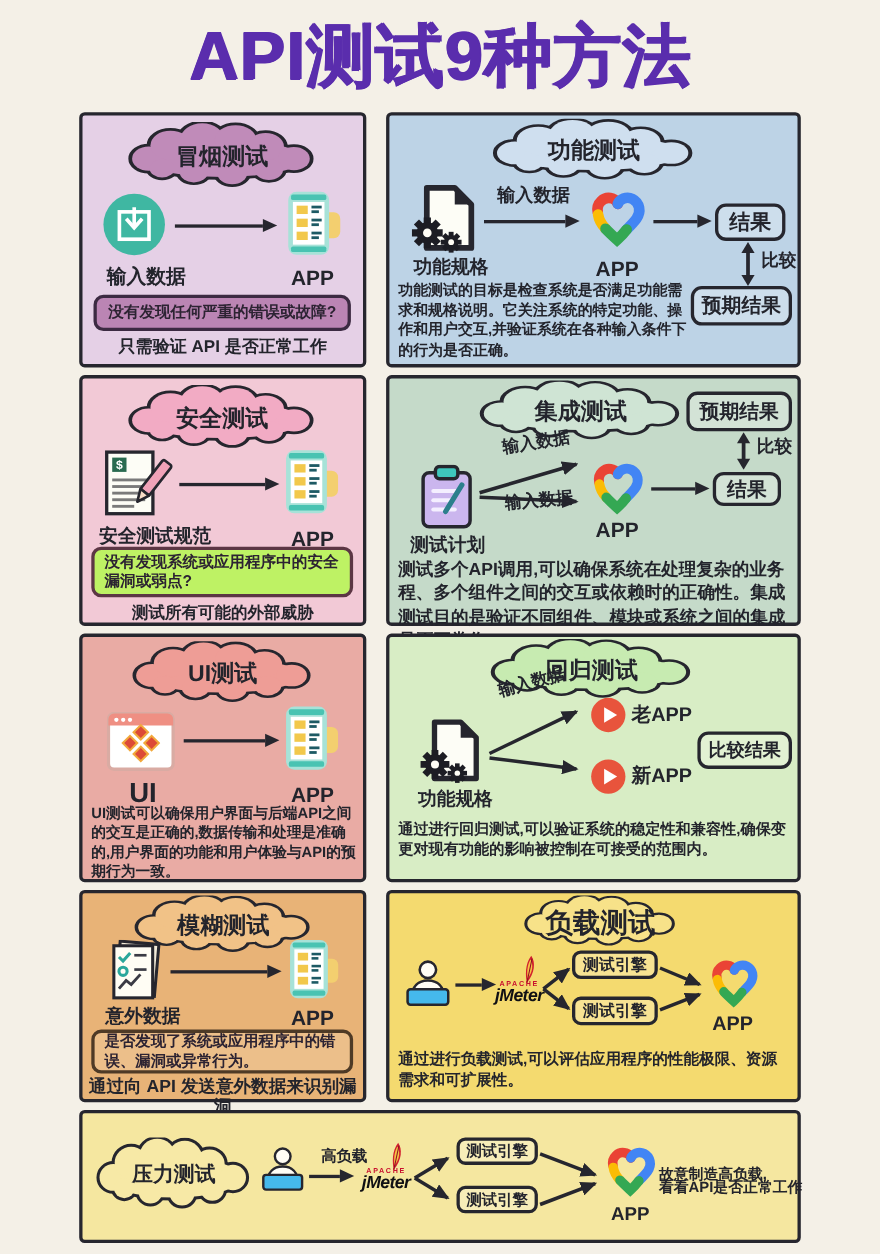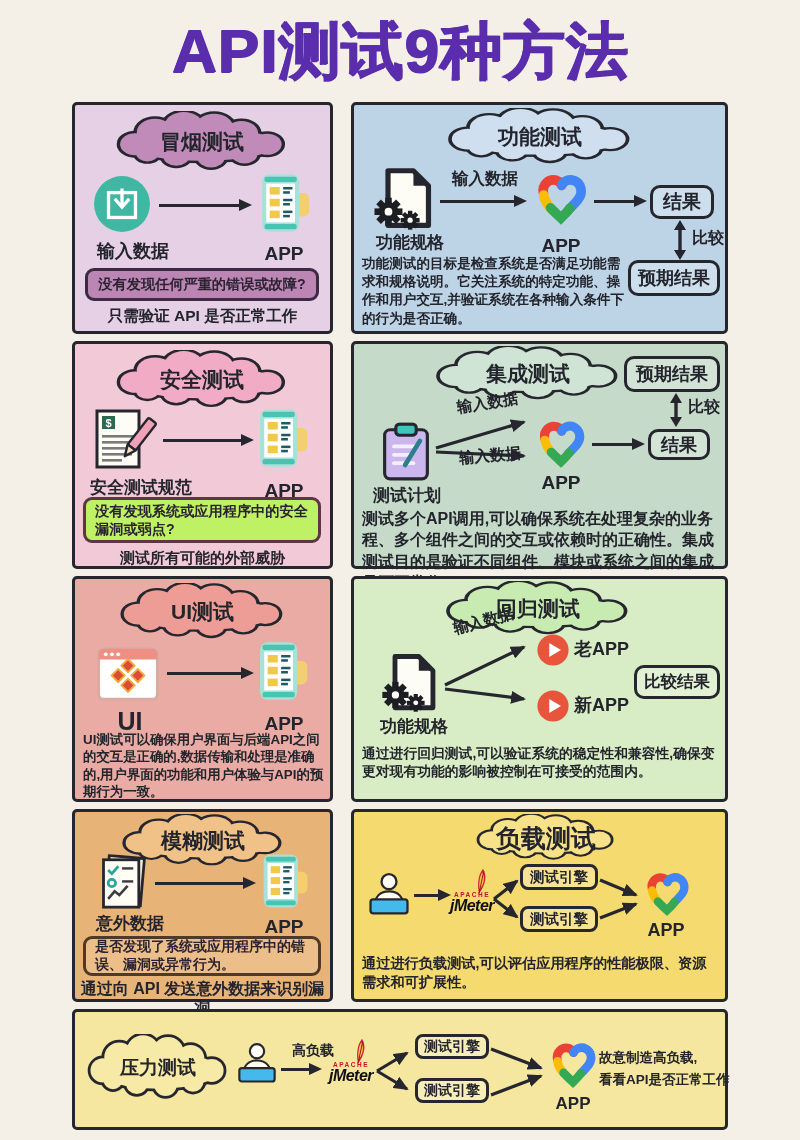--- a/index.html
+++ b/index.html
@@ -448,17 +448,17 @@
     <div class="rbox" style="left:340px;top:22px;width:74px;height:25px;font-size:14px;border-radius:8px">测试引擎</div>
     <div class="rbox" style="left:340px;top:66px;width:74px;height:25px;font-size:14px;border-radius:8px">测试引擎</div>
     <svg class="abs fan" style="left:414px;top:26px" width="58" height="62" viewBox="0 0 58 62">
       <line x1="2" y1="11" x2="52" y2="30" marker-end="url(#ah)"></line>
       <line x1="2" y1="57" x2="52" y2="38" marker-end="url(#ah)"></line>
     </svg>
     <svg class="abs" style="left:472px;top:26px" width="52" height="52" viewBox="0 0 48 48">
         <use href="#fitheart"></use>
       </svg>
     <div class="lbl" style="left:468px;top:82px;width:60px;font-size:17px">APP</div>
-    <div class="lbl left nowrap" style="left:524px;top:38px;width:130px;font-size:13.5px">故意制造高负载,</div>
+    <div class="lbl left nowrap" style="left:524px;top:48px;width:130px;font-size:13.5px">故意制造高负载,</div>
     <div class="lbl left nowrap" style="left:524px;top:60px;width:130px;font-size:13.5px">看看API是否正常工作</div>
   </section>
 
 </div>
 
 </body></html>

